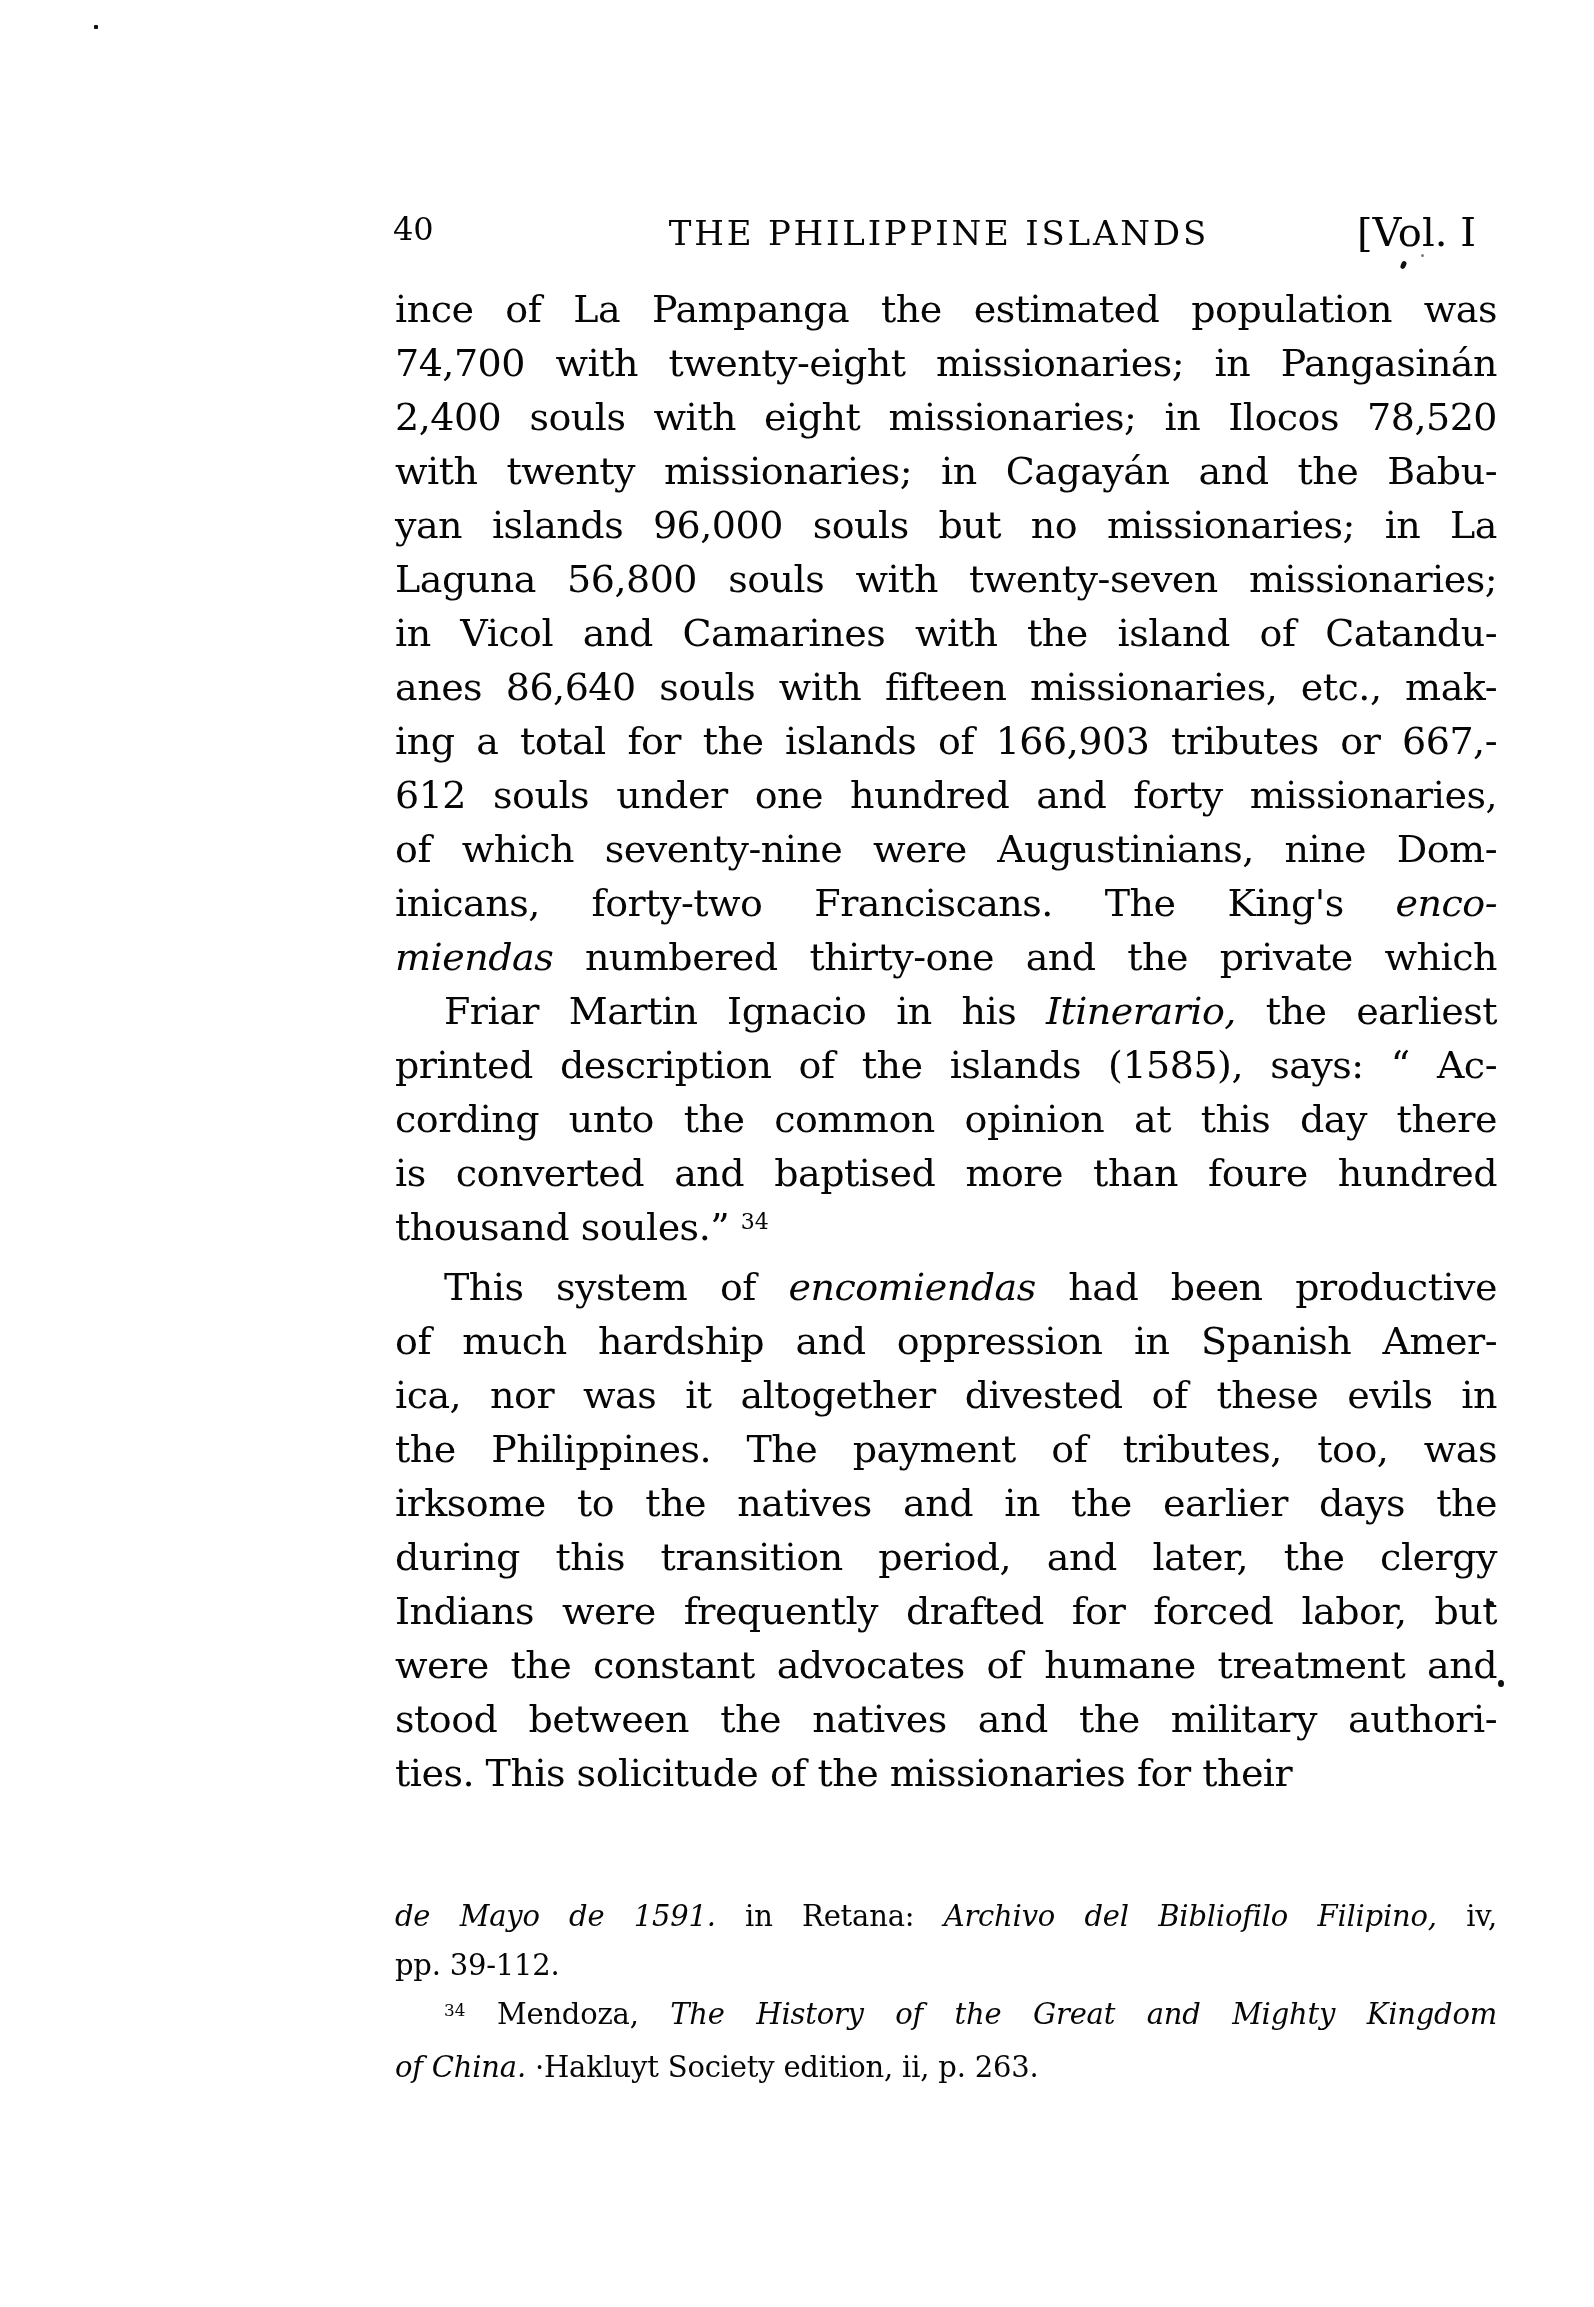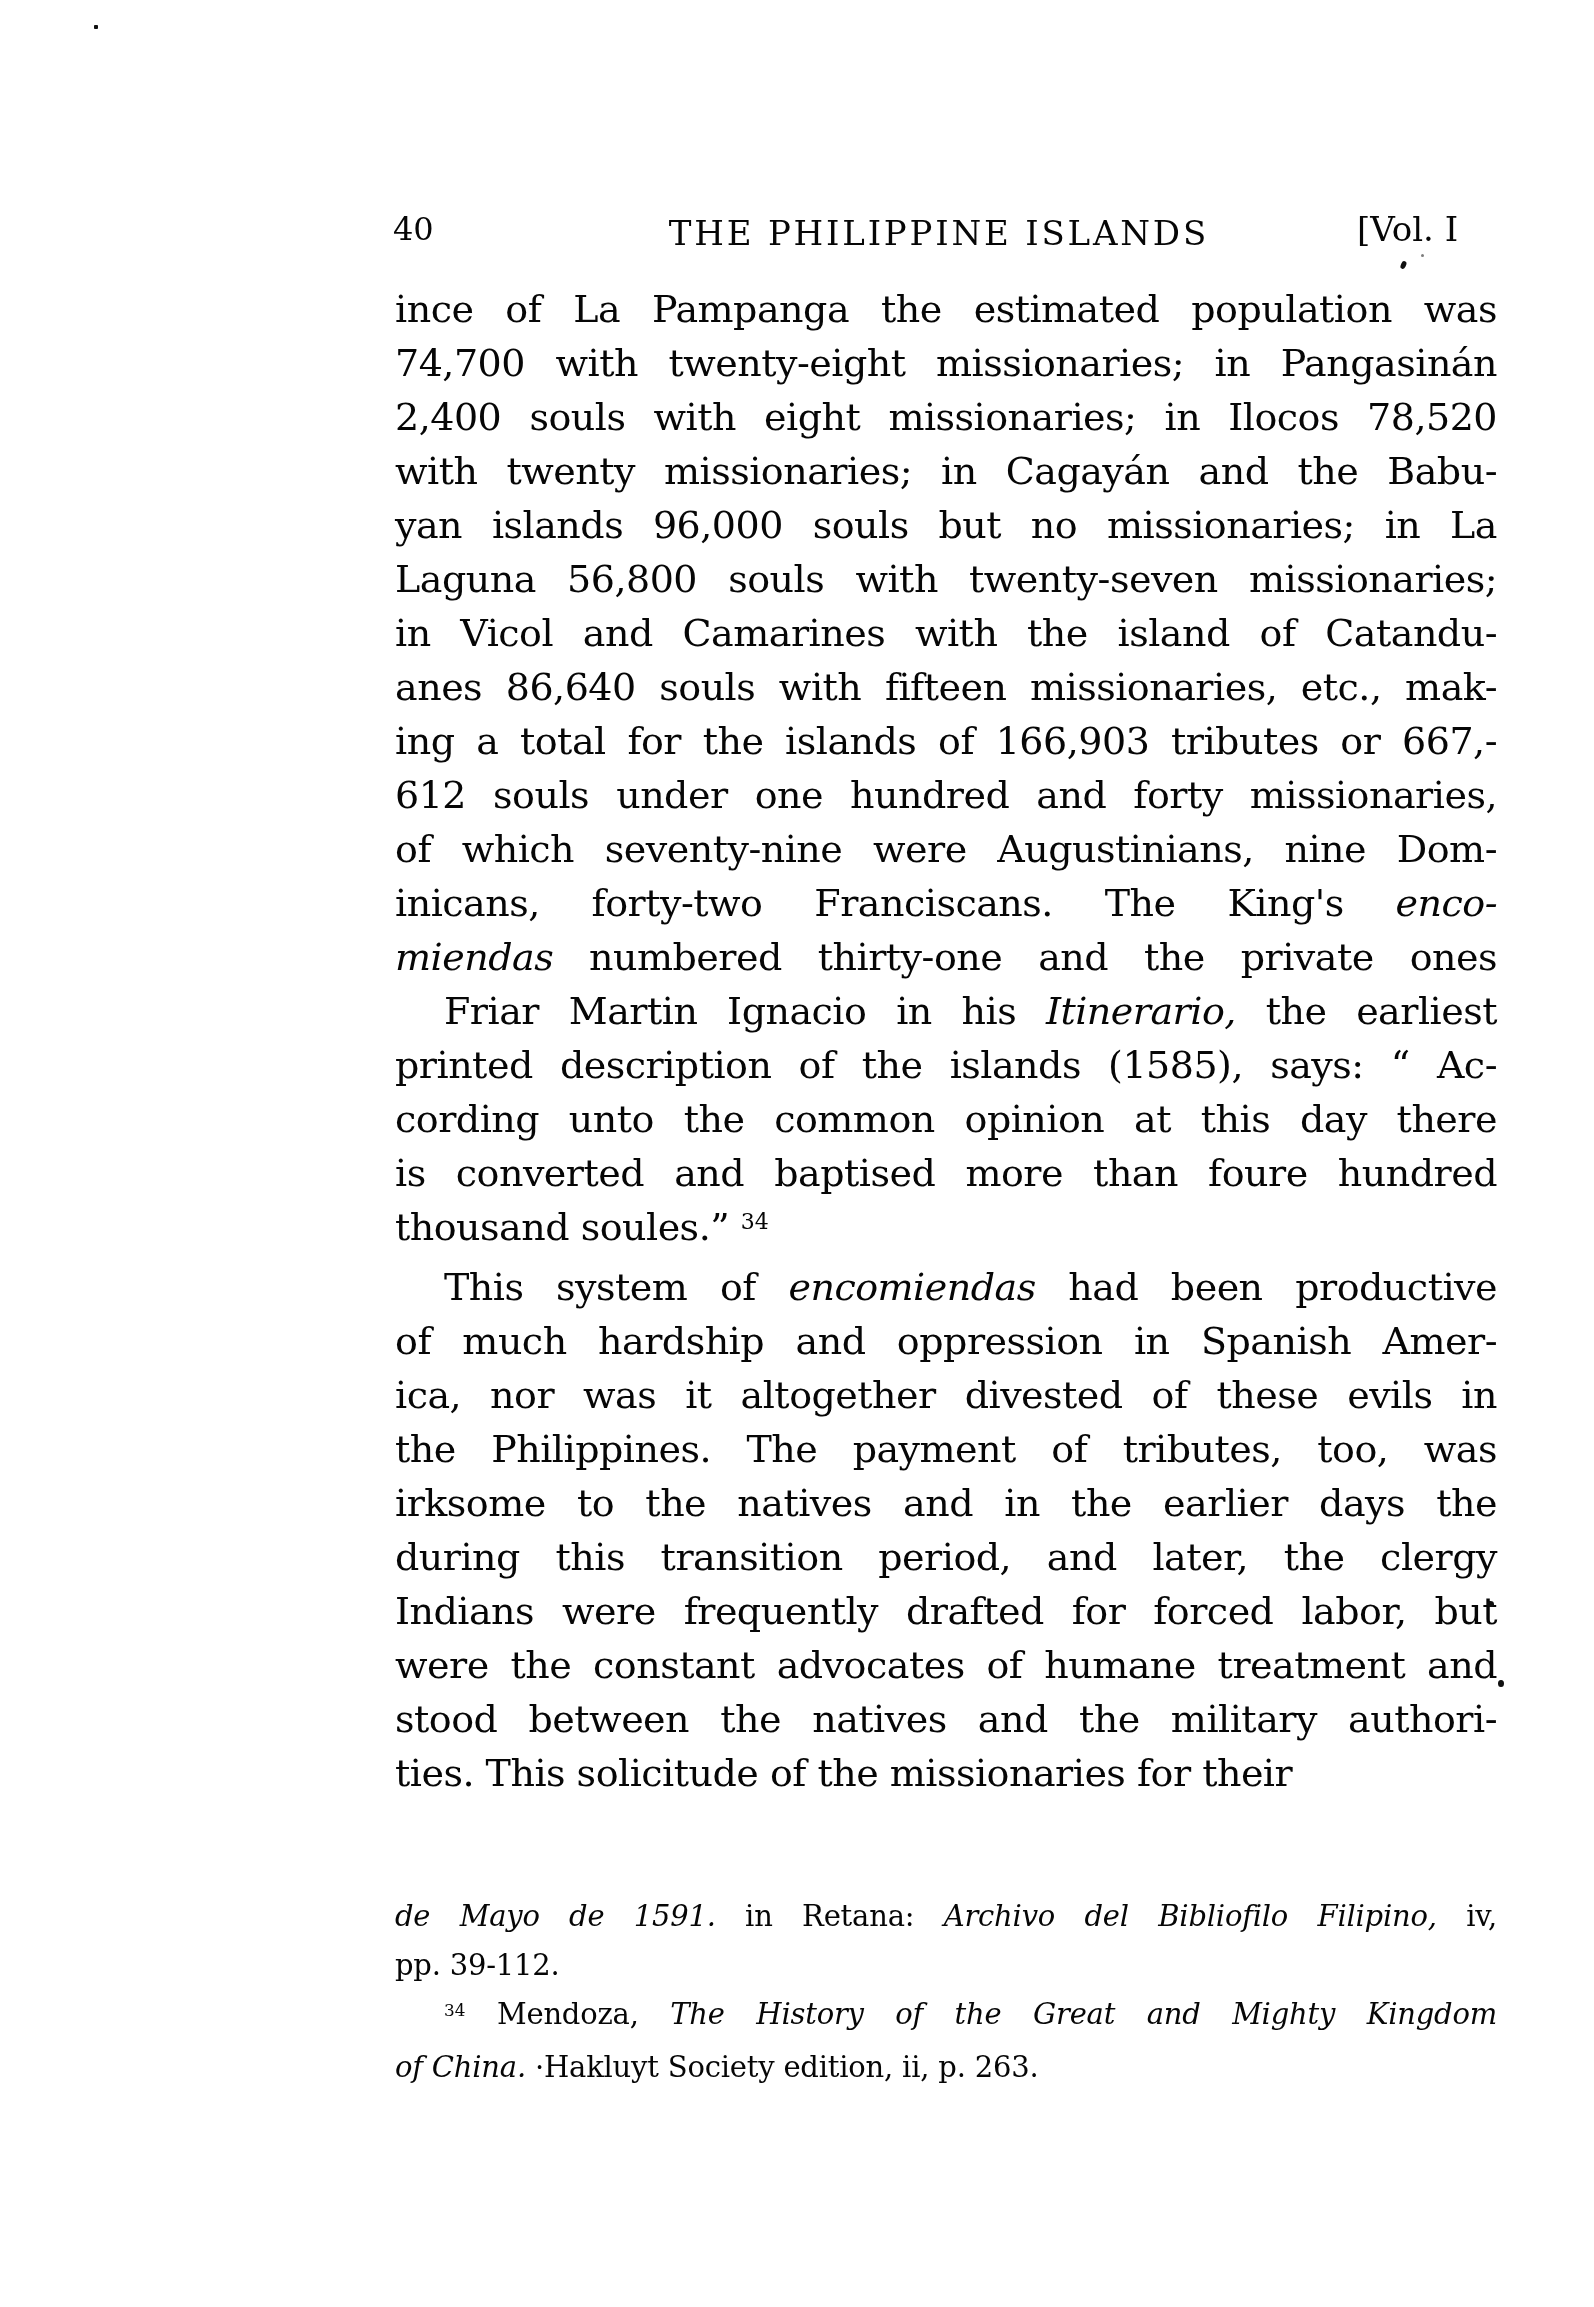--- a/index.html
+++ b/index.html
@@ -24,21 +24,21 @@
     left: 658px; top: 213px;
     width: 551px;
     text-align: right;
     font-size: 34px;
     letter-spacing: 2.8px;
     white-space: nowrap;
   }
   .volume {
     position: absolute;
     left: 1357px; top: 209px;
-    font-size: 34px;
+    font-size: 40px;
     white-space: nowrap;
   }
 
   
   .bodytext {
     position: absolute;
     left: 395px; top: 282px;
     width: 1102px;
     font-size: 38px;
     line-height: 54px;
@@ -92,21 +92,21 @@
       <div class="line"><span>2,400 souls with eight missionaries; in Ilocos 78,520</span></div>
       <div class="line"><span>with twenty missionaries; in Cagayán and the Babu-</span></div>
       <div class="line"><span>yan islands 96,000 souls but no missionaries; in La</span></div>
       <div class="line"><span>Laguna 56,800 souls with twenty-seven missionaries;</span></div>
       <div class="line"><span>in Vicol and Camarines with the island of Catandu-</span></div>
       <div class="line"><span>anes 86,640 souls with fifteen missionaries, etc., mak-</span></div>
       <div class="line"><span>ing a total for the islands of 166,903 tributes or 667,-</span></div>
       <div class="line"><span>612 souls under one hundred and forty missionaries,</span></div>
       <div class="line"><span>of which seventy-nine were Augustinians, nine Dom-</span></div>
       <div class="line"><span>inicans, forty-two Franciscans.  The King's </span><span class="it">enco-</span></div>
-      <div class="line"><span class="it">miendas</span><span> numbered thirty-one and the private ones</span></div>
+      <div class="line"><span class="it">miendas</span><span> numbered thirty-one and the private which</span></div>
       <div class="line indent"><span>Friar Martin Ignacio in his </span><span class="it">Itinerario,</span><span> the earliest</span></div>
       <div class="line"><span>printed description of the islands (1585), says: “ Ac-</span></div>
       <div class="line"><span>cording unto the common opinion at this day there</span></div>
       <div class="line"><span>is converted and baptised more than foure hundred</span></div>
       <div class="line last"><span>thousand soules.” </span><sup>34</sup></div>
       <div class="line indent"><span>This system of </span><span class="it">encomiendas</span><span> had been productive</span></div>
       <div class="line"><span>of much hardship and oppression in Spanish Amer-</span></div>
       <div class="line"><span>ica, nor was it altogether divested of these evils in</span></div>
       <div class="line"><span>the Philippines.  The payment of tributes, too, was</span></div>
       <div class="line"><span>irksome to the natives and in the earlier days the</span></div>

